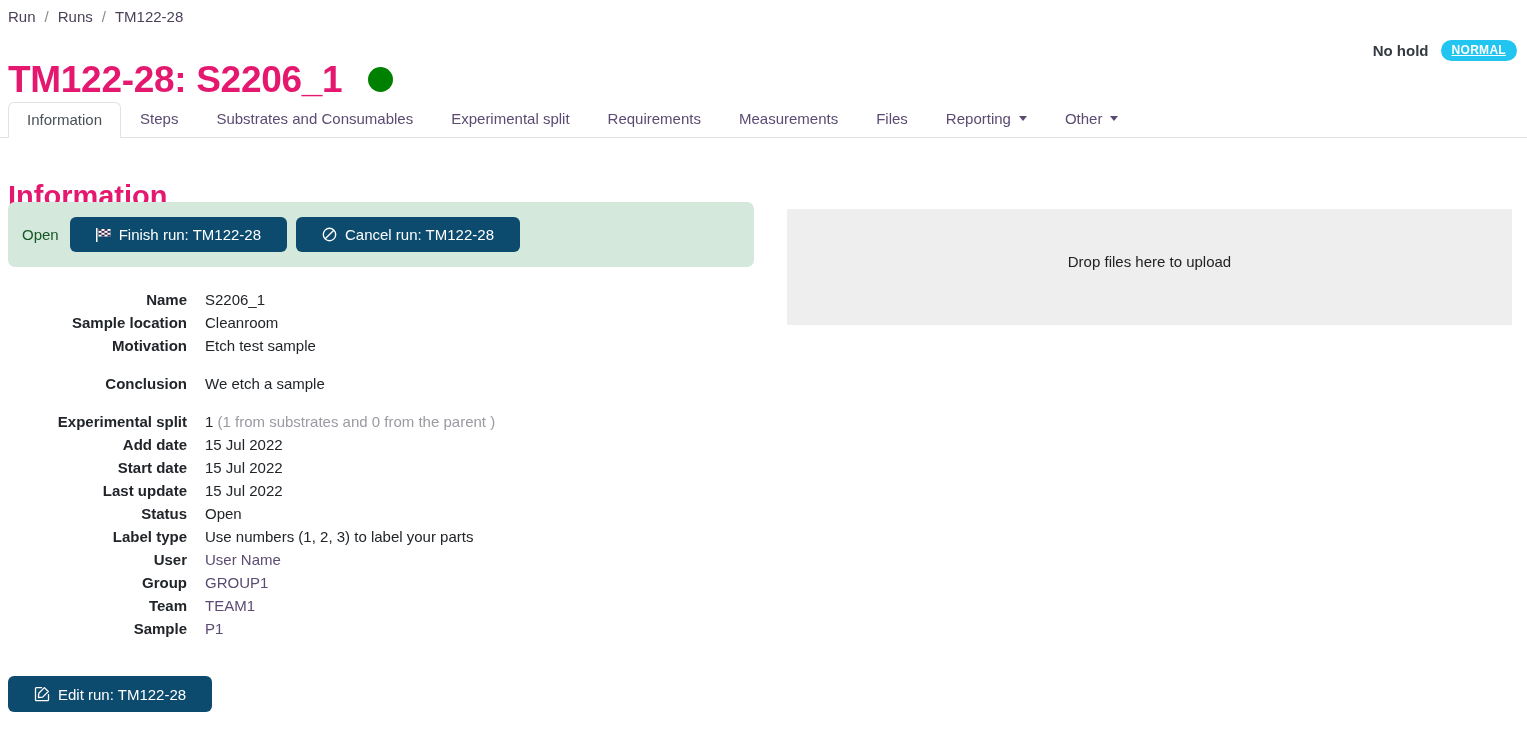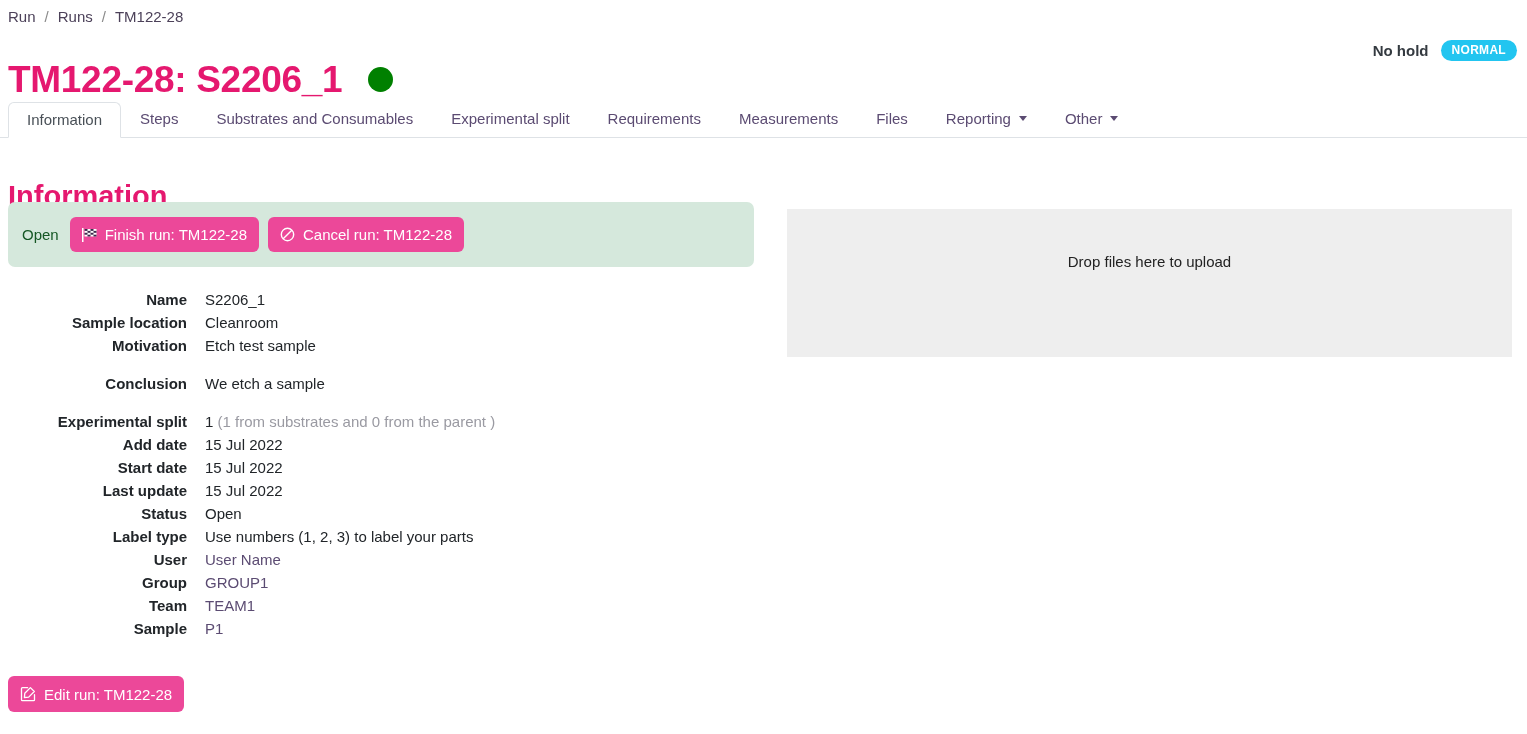--- a/index.html
+++ b/index.html
@@ -40,20 +40,21 @@
   .status-right {
     position: absolute; right: 10px; top: 40px;
     display: flex; align-items: center; gap: 12px;
   }
   .hold-text { font-size: 15px; font-weight: bold; color: #343a40; }
   .badge-normal {
     background: #22c5f0; color: #ffffff;
     font-size: 12px; font-weight: bold;
     padding: 3px 11px 4px; border-radius: 11px;
     letter-spacing: 0.3px;
+    text-decoration: underline;
   }
 
   
   .tabs {
     position: absolute; left: 0; top: 99px; width: 1527px;
     height: 39px;
     border-bottom: 1px solid #dee2e6;
     display: flex; align-items: flex-end;
     padding-left: 8px;
   }
@@ -89,33 +90,33 @@
   
   .action-panel {
     position: absolute; left: 8px; top: 202px;
     width: 746px; height: 65px;
     background: #d5e8dc; border-radius: 7px;
     display: flex; align-items: center;
     padding: 0 14px; gap: 9px;
   }
   .open-label { font-size: 15px; color: #155724; margin-right: 2px; }
   .btn-dark {
-    background: #ec4899; color: #ffffff;
+    background: #0c4a6e; color: #ffffff;
     font-size: 15px; border: none; border-radius: 6px;
-    padding: 10px 12px;
+    padding: 10px 26px;
     display: inline-flex; align-items: center; gap: 8px;
     cursor: pointer; line-height: 1; white-space: nowrap;
     font-family: "Liberation Sans", sans-serif;
   }
   .btn-icon { display: inline-flex; align-items: center; }
 
   
   .dropzone {
     position: absolute; left: 787px; top: 209px;
-    width: 725px; height: 148px;
+    width: 725px; height: 116px;
     background: #eeeeee;
     display: flex; justify-content: center;
     align-items: flex-start;
     padding-top: 44px;
   }
   .dropzone-text { font-size: 15px; color: #222222; }
 
   
   .details {
     position: absolute; left: 0; top: 288px;

